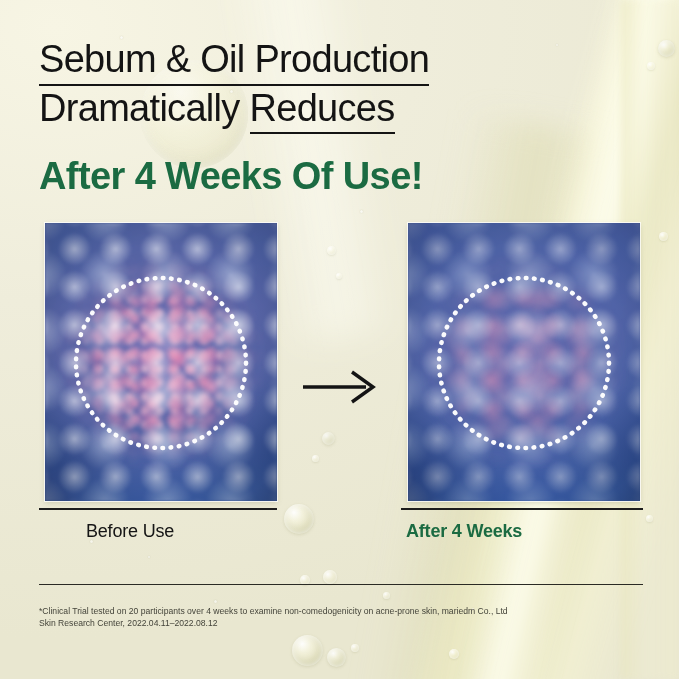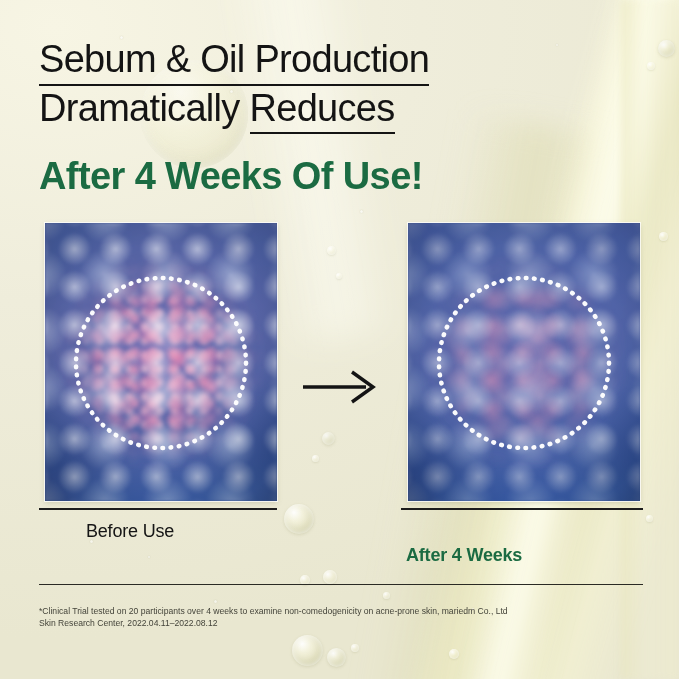--- a/index.html
+++ b/index.html
@@ -281,21 +281,20 @@
   .caption.before {
     left: 45px; top: 521px;
     color: #151515;
     font-weight: 400;
     margin-left: 41px;
   }
   .caption.after {
     left: 406px; top: 521px;
     color: #1b6b42;
     font-weight: 700;
-    margin-top: 24px;
   }
 
   
   .arrow {
     position: absolute;
     left: 302px; top: 370px;
     width: 76px; height: 34px;
   }
 
   

